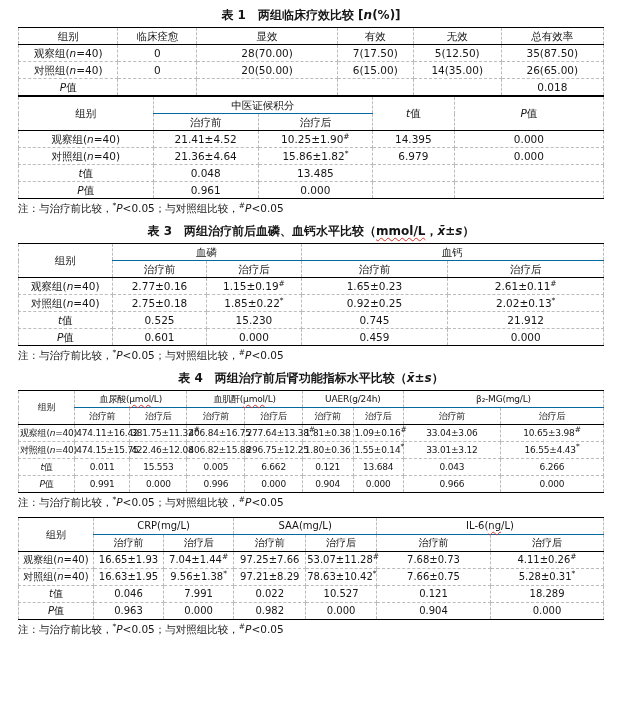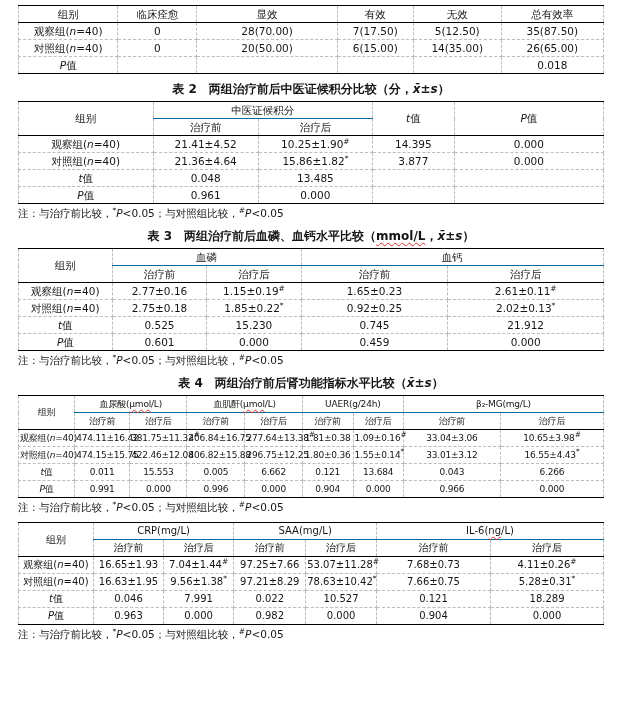--- a/index.html
+++ b/index.html
@@ -35,20 +35,21 @@
   }
   .note { font-size:10.5px; margin:3px 0 7px 0; white-space:nowrap; }
   .t4 th, .t4 td { font-size:9px; letter-spacing:-0.2px; }
   .t5 th, .t5 td { font-size:10px; }
 </style>
 </head>
 <body>
 
 <div class="page">
 
+  <div class="title first"><span>表 1　两组临床疗效比较 [</span><i>n</i><span>(%)]</span></div>
 
   <table class="t1">
     <colgroup>
       <col style="width:17%">
         <col style="width:13.5%">
         <col style="width:24%">
       <col style="width:13%">
         <col style="width:15%">
         <col style="width:17.5%">
     </colgroup>
@@ -83,21 +84,20 @@
         <td><i>P</i><span>值</span></td>
         <td></td>
         <td></td>
         <td></td>
         <td></td>
         <td>0.018</td>
       </tr>
     </tbody>
   </table>
 
-  <div class="title"><span>表 2　两组治疗前后中医证候积分比较（分，</span><i>x̄±s</i><span>）</span></div>
 
   <table class="t2">
     <colgroup>
       <col style="width:23%">
         <col style="width:18%">
         <col style="width:19.5%">
       <col style="width:14%">
         <col style="width:25.5%">
     </colgroup>
     <thead>
@@ -117,21 +117,21 @@
         <td><span>观察组(</span><i>n</i><span>=40)</span></td>
         <td>21.41±4.52</td>
         <td><span>10.25±1.90</span><sup class="mk">#</sup></td>
         <td>14.395</td>
         <td>0.000</td>
       </tr>
       <tr>
         <td><span>对照组(</span><i>n</i><span>=40)</span></td>
         <td>21.36±4.64</td>
         <td><span>15.86±1.82</span><sup class="mk">*</sup></td>
-        <td>3.877</td>
+        <td>6.979</td>
         <td>0.000</td>
       </tr>
       <tr>
         <td><i>t</i><span>值</span></td>
         <td>0.048</td>
         <td>13.485</td>
         <td></td>
         <td></td>
       </tr>
       <tr>

